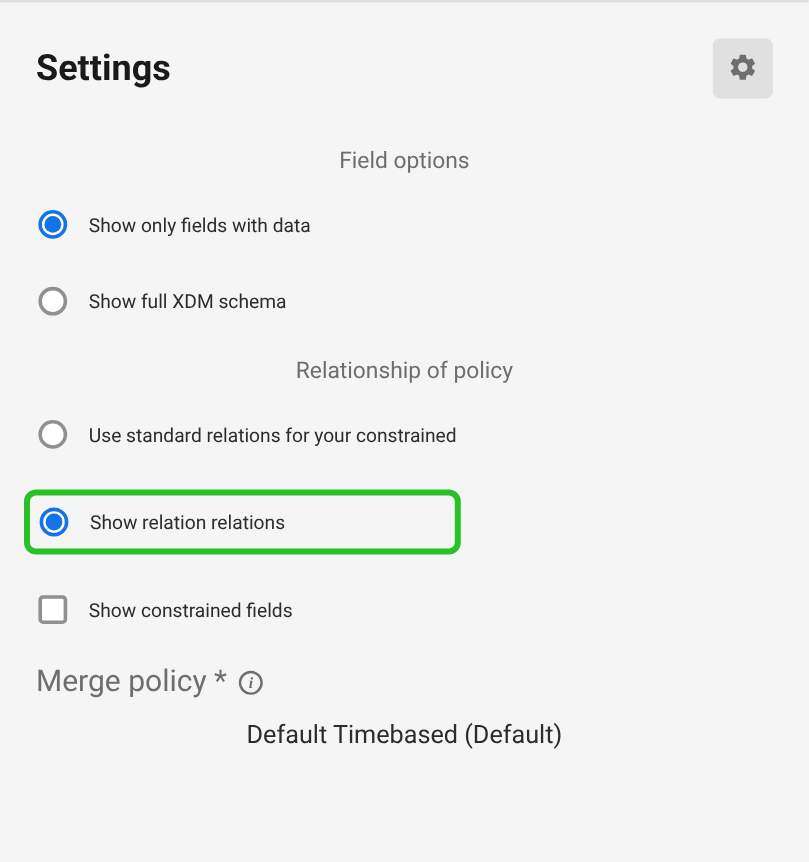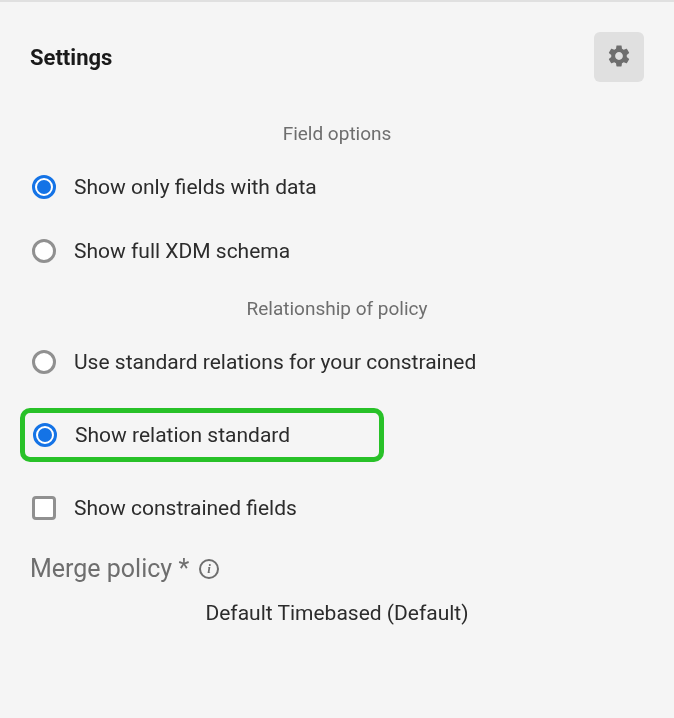--- a/index.html
+++ b/index.html
@@ -14,21 +14,21 @@
       padding: 30px 30px 20px 30px;
       border-top: 2px solid #e0e0e0;
     }
     .header {
       display: flex;
       justify-content: space-between;
       align-items: center;
       margin-bottom: 40px;
     }
     .title {
-      font-size: 22px;
+      font-size: 30px;
       font-weight: 700;
       color: #1a1a1a;
     }
     .gear-button {
       width: 50px;
       height: 50px;
       background: #e0e0e0;
       border: none;
       border-radius: 6px;
       display: flex;
@@ -88,21 +88,21 @@
     .checkbox {
       width: 24px;
       height: 24px;
       border: 3px solid #909090;
       border-radius: 4px;
       background: #fff;
       flex-shrink: 0;
       display: inline-block;
     }
     .option-label {
-      font-size: 21px;
+      font-size: 16px;
       color: #2c2c2c;
     }
     .section-block {
       margin-bottom: 26px;
       text-align: center;
     }
     .merge-label-row {
       display: flex;
       align-items: center;
       gap: 10px;
@@ -163,21 +163,21 @@
   <div class="section-block">
     <div class="section-label">Relationship of policy</div>
 
     <div class="option-row">
       <span class="radio"></span>
       <span class="option-label">Use standard relations for your constrained</span>
     </div>
 
     <div class="option-row highlighted">
       <span class="radio checked"></span>
-      <span class="option-label">Show relation standard</span>
+      <span class="option-label">Show relation relations</span>
     </div>
   </div>
 
   <div class="section-block">
     <div class="option-row">
       <span class="checkbox"></span>
       <span class="option-label">Show constrained fields</span>
     </div>
   </div>
 

